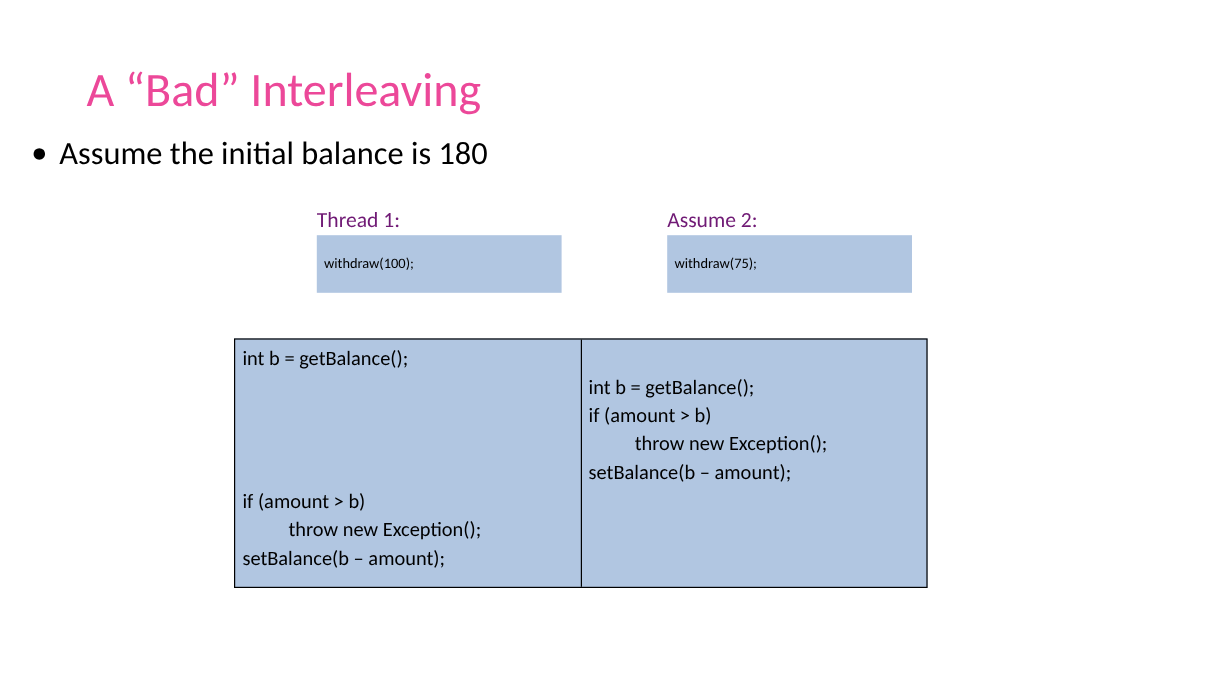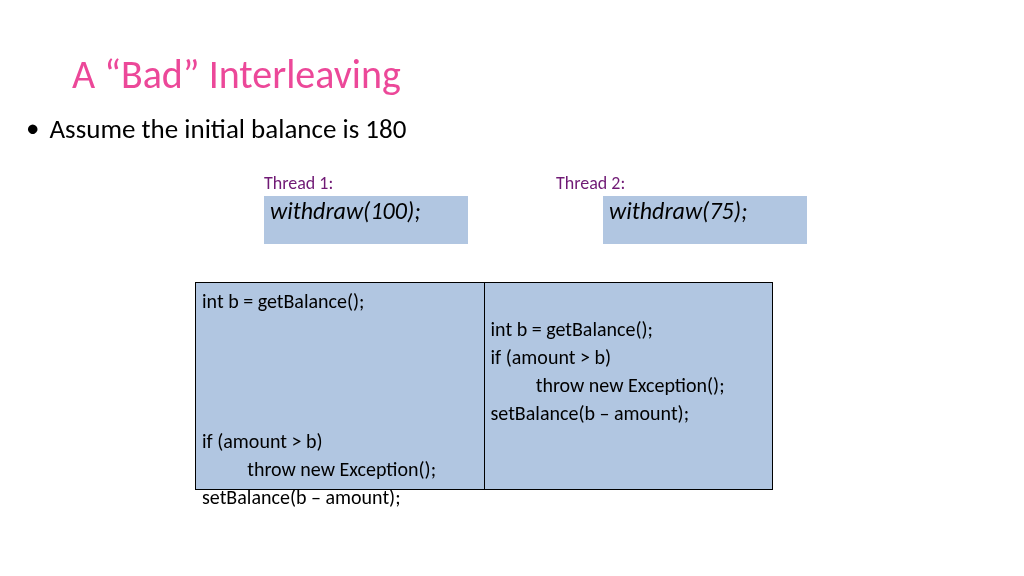--- a/index.html
+++ b/index.html
@@ -37,60 +37,60 @@
     font-size: 18px;
     color: #701a75;
   }
   .th1 { left: 264px; top: 172px; }
   .th2 { left: 556px; top: 172px; }
   .call-box {
     position: absolute;
     width: 204px;
     height: 48px;
     background: #b1c6e1;
-    font-size: 24px;
+    font-size: 12px;
     display: flex;
+    align-items: center;
     padding-left: 6px;
-    font-style: italic;
   }
   .cb1 { left: 264px; top: 196px; }
-  .cb2 { left: 556px; top: 196px; margin-left: 47px; }
+  .cb2 { left: 556px; top: 196px; }
   .interleave-table {
     position: absolute;
     left: 195px;
     top: 282px;
     width: 578px;
     height: 208px;
     border: 1px solid #000;
     display: flex;
     background: #b1c6e1;
   }
   .interleave-table .col {
     flex: 1;
     padding: 4px 6px 4px 6px;
-    font-size: 20px;
+    font-size: 17px;
     line-height: 1.4;
     white-space: pre;
   }
   .interleave-table .col.left {
     border-right: 1px solid #000;
   }
 </style>
 </head>
 <body>
 
 <div class="title">A “Bad” Interleaving</div>
 
 <div class="bullet-row">
   <span class="dot">•</span>
   <span>Assume the initial balance is 180</span>
 </div>
 
 <div class="thread-header th1">Thread 1:</div>
-<div class="thread-header th2">Thread 2:</div>
+<div class="thread-header th2">Assume 2:</div>
 
 <div class="call-box cb1">
   <span>withdraw(100);</span>
 </div>
 <div class="call-box cb2">
   <span>withdraw(75);</span>
 </div>
 
 <div class="interleave-table">
   <div class="col left">int b = getBalance();

